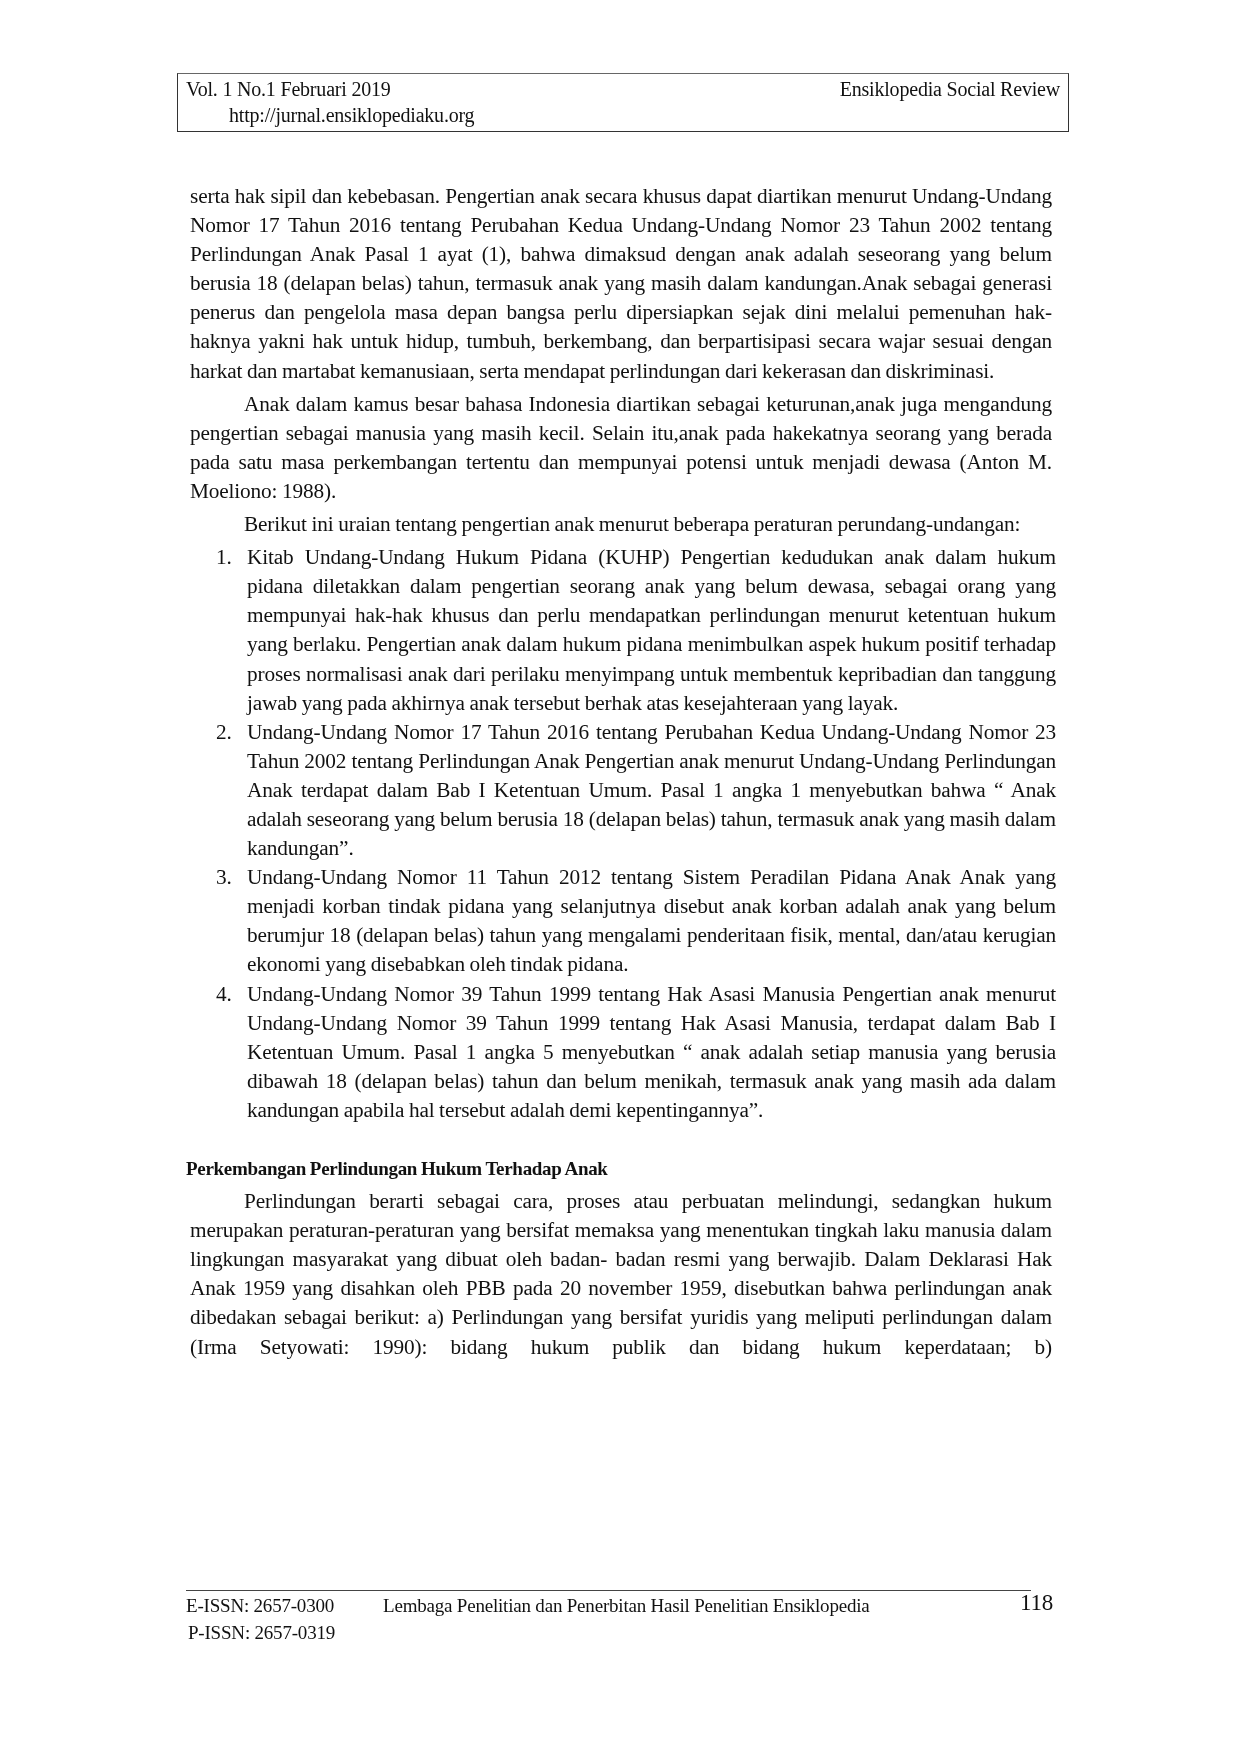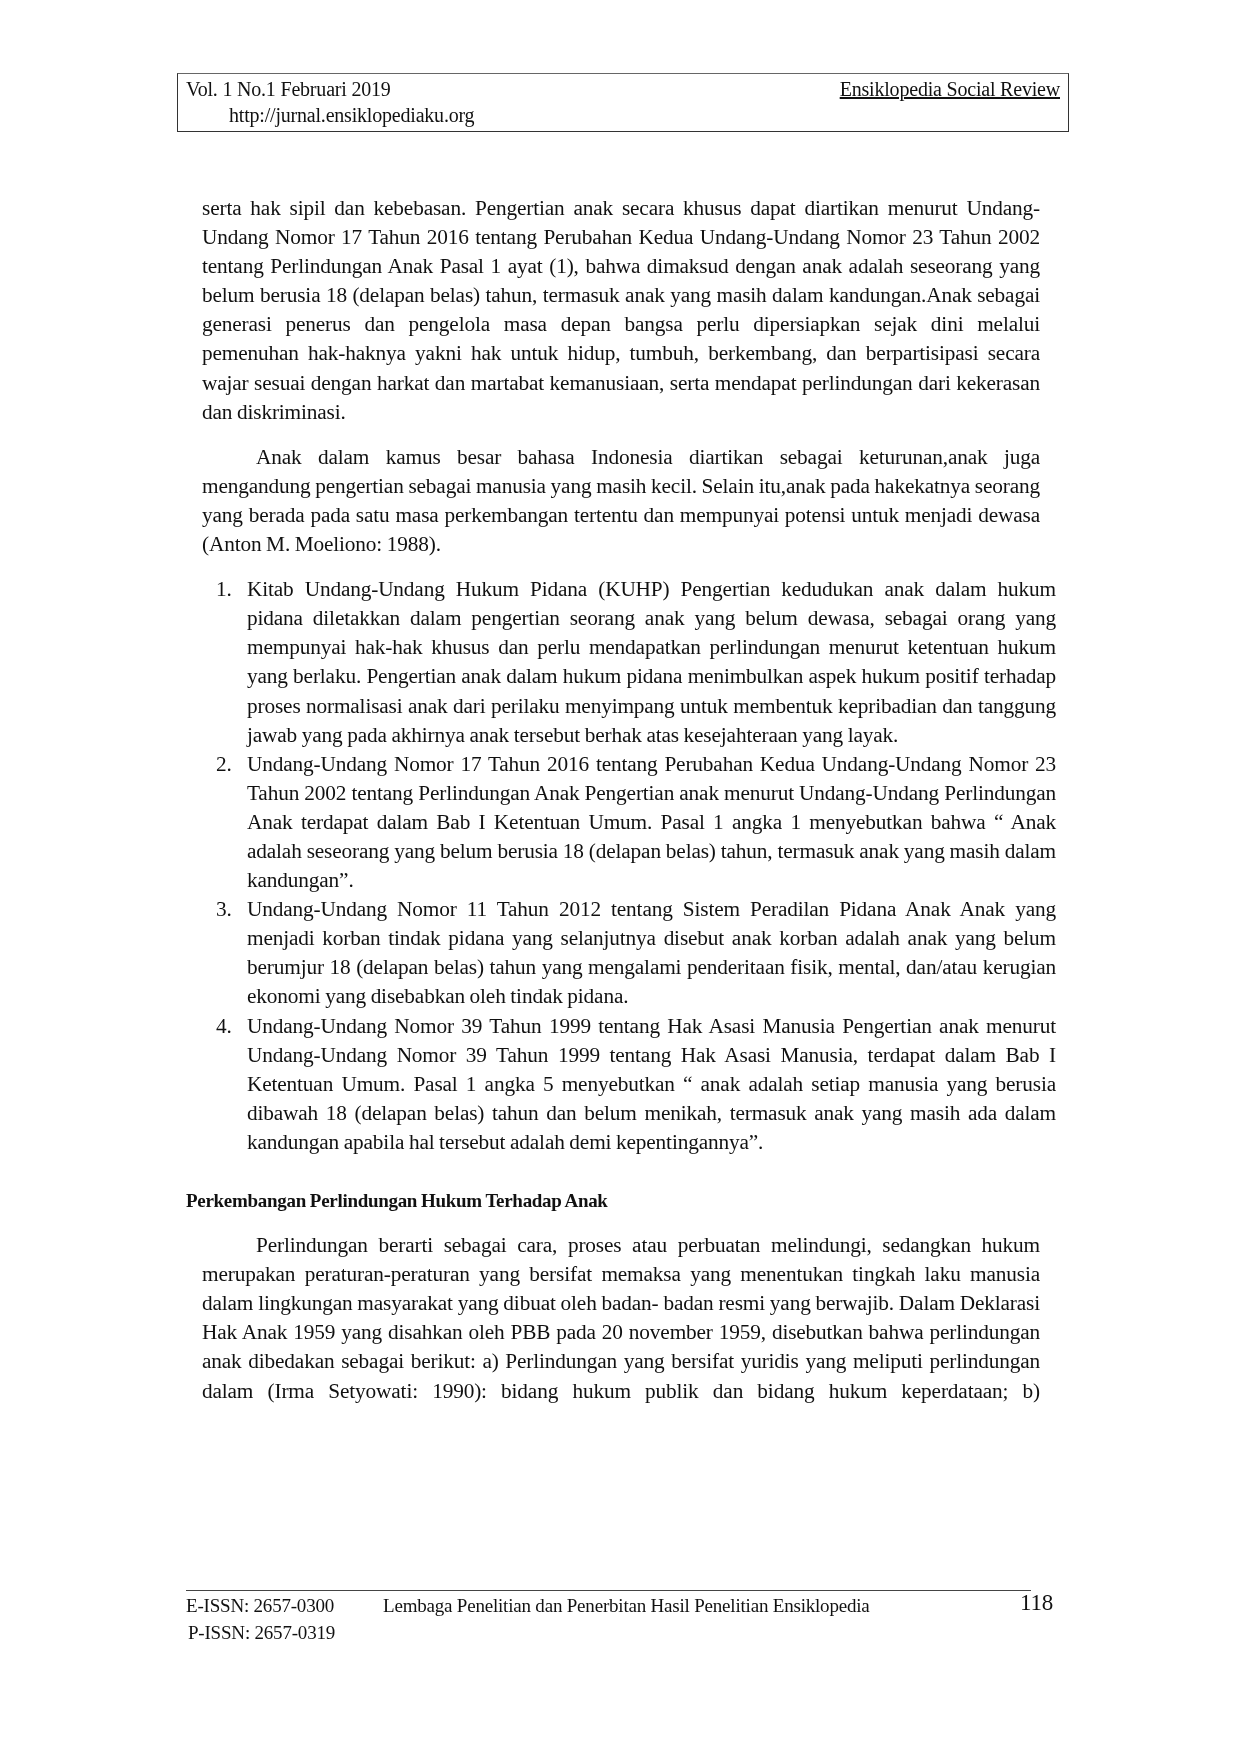--- a/index.html
+++ b/index.html
@@ -28,35 +28,35 @@
   .header-row {
     position: absolute;
     left: 8px;
     right: 8px;
     font-size: 20px;
     line-height: 24px;
     letter-spacing: -0.2px;
   }
   .header-row.r1 { top: 3px; }
   .header-row.r2 { top: 29px; margin-left: 43px; }
-  .header-row .right { position: absolute; right: 0; top: 0; text-decoration: underline; }
+  .header-row .right { position: absolute; right: 0; top: 0; }
 
   .content {
     position: absolute;
     left: 186px;
     top: 178px;
     width: 870px;
     font-size: 21.3px;
     line-height: 29.1px;
     text-align: justify;
     letter-spacing: -0.15px;
     word-spacing: -0.5px;
   }
   .content p {
-    margin: 16px;
+    margin: 4px;
   }
   .content p.indent {
     text-indent: 54px;
   }
   .content p.last-line-justify {
     text-align-last: justify;
   }
   ol.reg-list {
     list-style: none;
     margin: 0;
@@ -110,20 +110,21 @@
     <span class="right">Ensiklopedia Social Review</span>
   </div>
   <div class="header-row r2">
     <span>http://jurnal.ensiklopediaku.org</span>
   </div>
 </div>
 
 <div class="content">
   <p>serta hak sipil dan kebebasan. Pengertian anak secara khusus dapat diartikan menurut Undang-Undang Nomor 17 Tahun 2016 tentang Perubahan Kedua Undang-Undang Nomor 23 Tahun 2002 tentang Perlindungan Anak Pasal 1 ayat (1), bahwa dimaksud dengan anak adalah seseorang yang belum berusia 18 (delapan belas) tahun, termasuk anak yang masih dalam kandungan.Anak sebagai generasi penerus dan pengelola masa depan bangsa perlu dipersiapkan sejak dini melalui pemenuhan hak-haknya yakni hak untuk hidup, tumbuh, berkembang, dan berpartisipasi secara wajar sesuai dengan harkat dan martabat kemanusiaan, serta mendapat perlindungan dari kekerasan dan diskriminasi.</p>
   <p class="indent">Anak dalam kamus besar bahasa Indonesia diartikan sebagai keturunan,anak juga mengandung pengertian sebagai manusia yang masih kecil. Selain itu,anak pada hakekatnya seorang yang berada pada satu masa perkembangan tertentu dan mempunyai potensi untuk menjadi dewasa (Anton M. Moeliono: 1988).</p>
+  <p class="indent">Berikut ini uraian tentang pengertian anak menurut beberapa peraturan perundang-undangan:</p>
 
   <ol class="reg-list">
     <li>
       <span class="num">1.</span>
       <span>Kitab Undang-Undang Hukum Pidana (KUHP) Pengertian kedudukan anak dalam hukum pidana diletakkan dalam pengertian seorang anak yang belum dewasa, sebagai orang yang mempunyai hak-hak khusus dan perlu mendapatkan perlindungan menurut ketentuan hukum yang berlaku. Pengertian anak dalam hukum pidana menimbulkan aspek hukum positif terhadap proses normalisasi anak dari perilaku menyimpang untuk membentuk kepribadian dan tanggung jawab yang pada akhirnya anak tersebut berhak atas kesejahteraan yang layak.</span>
     </li>
     <li>
       <span class="num">2.</span>
       <span>Undang-Undang Nomor 17 Tahun 2016 tentang Perubahan Kedua Undang-Undang Nomor 23 Tahun 2002 tentang Perlindungan Anak Pengertian anak menurut Undang-Undang Perlindungan Anak terdapat dalam Bab I Ketentuan Umum. Pasal 1 angka 1 menyebutkan bahwa “ Anak adalah seseorang yang belum berusia 18 (delapan belas) tahun, termasuk anak yang masih dalam kandungan”.</span>
     </li>

